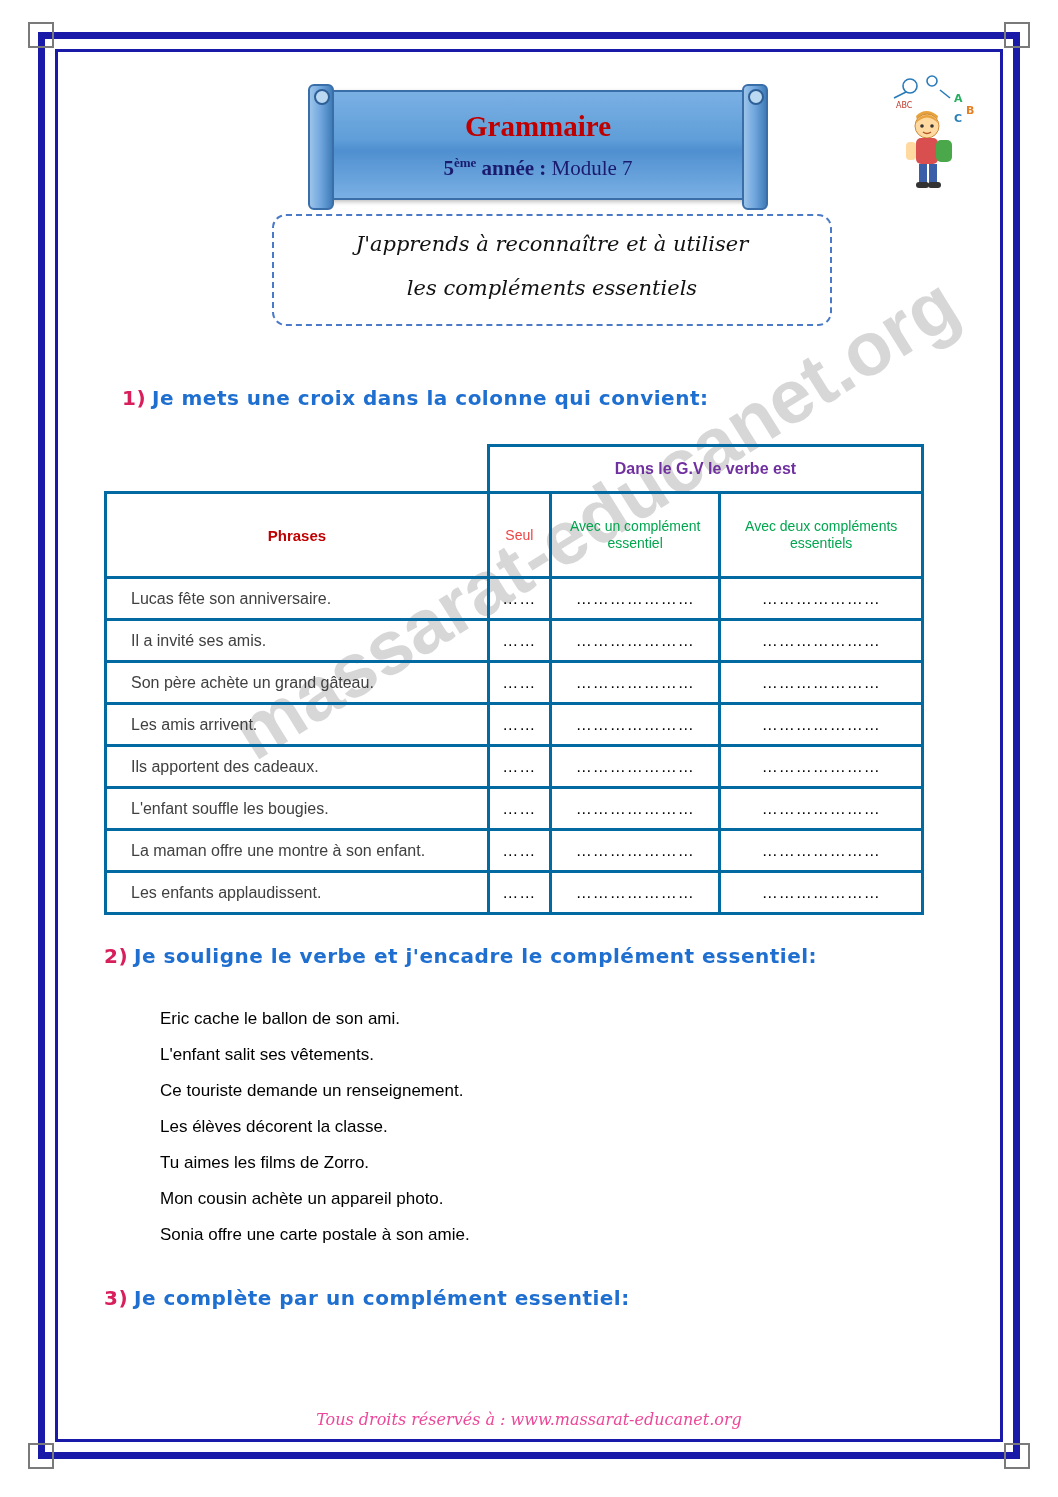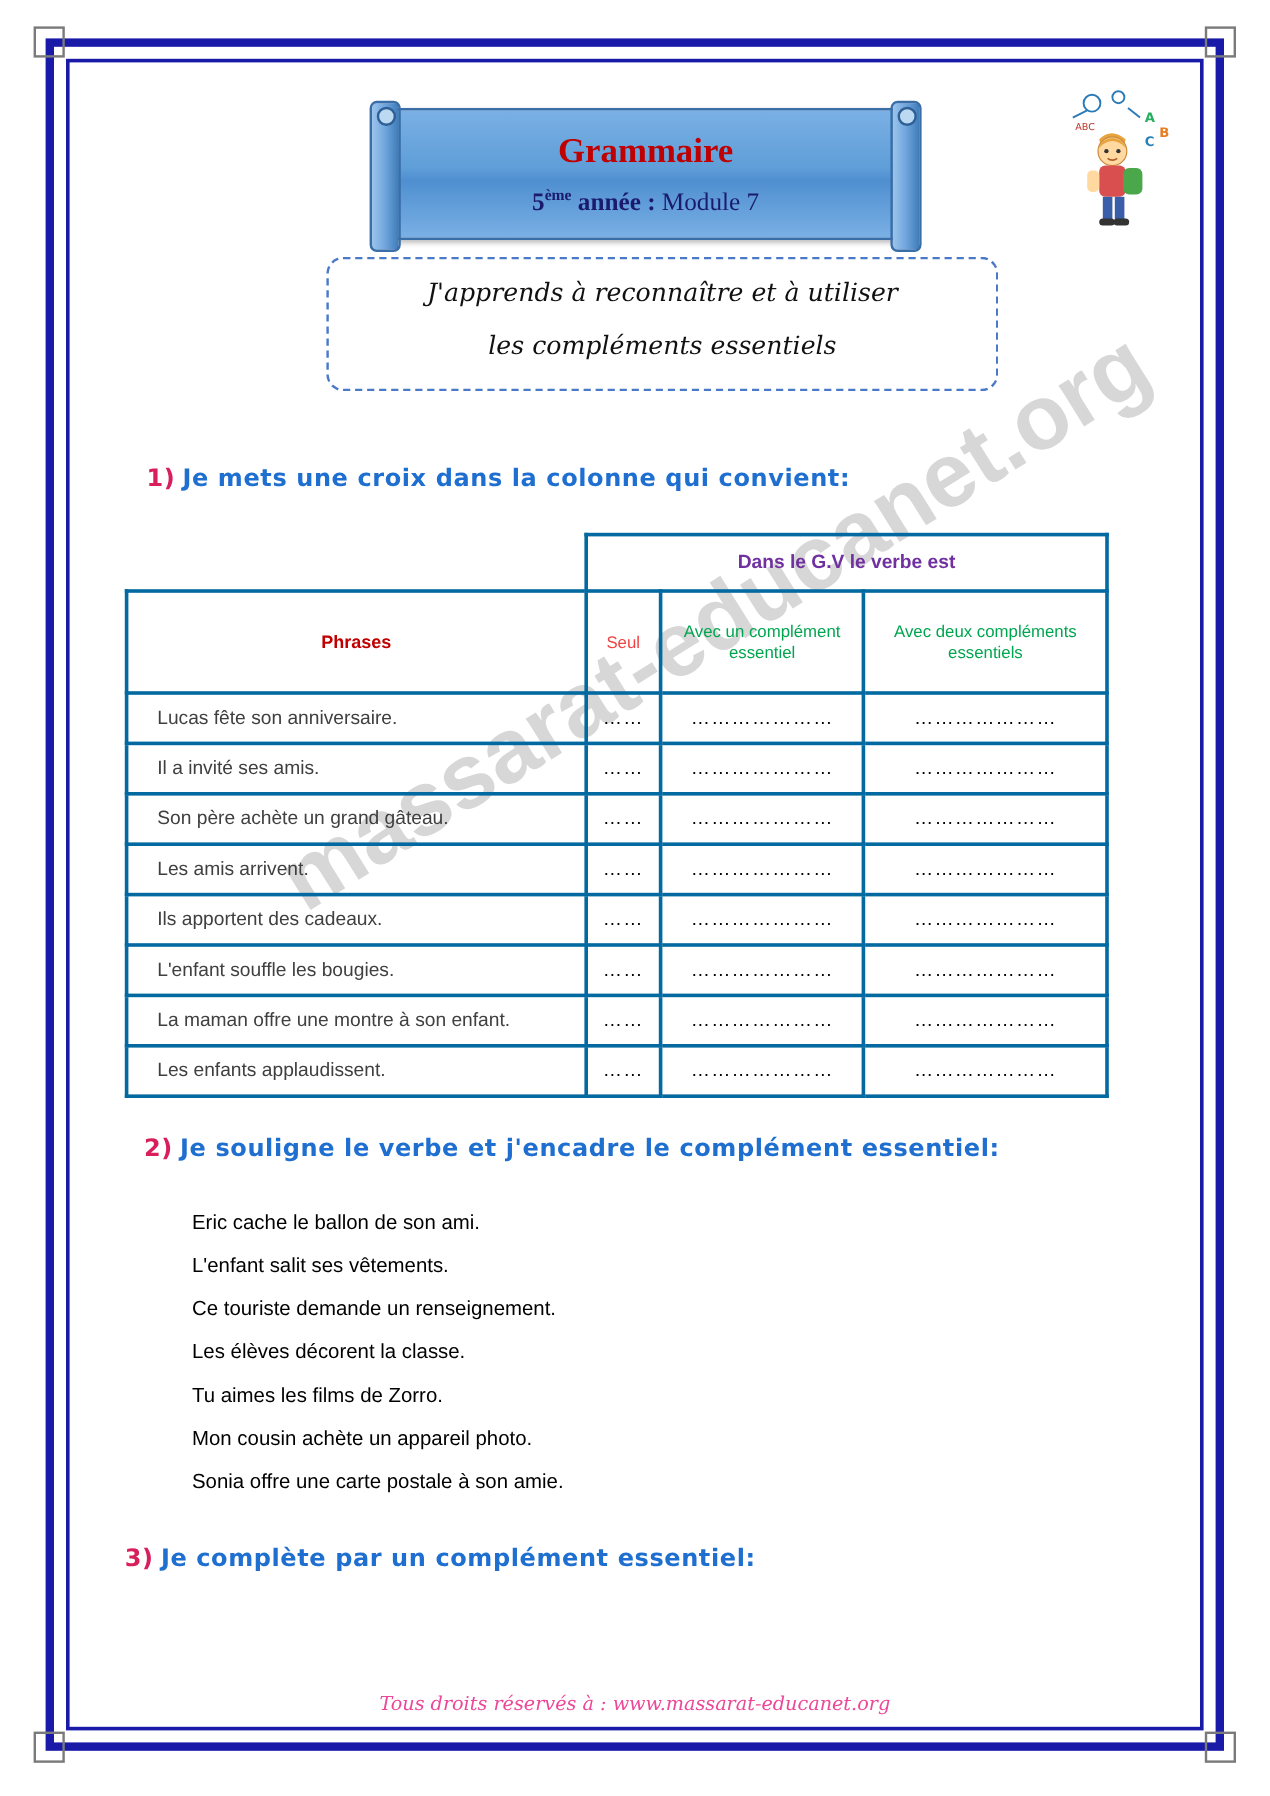--- a/index.html
+++ b/index.html
@@ -378,21 +378,21 @@
     </tr>
     <tr>
       <td class="phrase-cell">Les enfants applaudissent.</td>
       <td class="dots">……</td>
       <td class="dots">…………………</td>
       <td class="dots">…………………</td>
     </tr>
   </tbody>
     </table>
 
-  <div class="ex-head" style="left:60px; top:890px;">
+  <div class="ex-head" style="left:44px; top:890px;">
     <span class="num">2)</span><span>Je souligne le verbe et j'encadre le complément essentiel:</span>
   </div>
 
   <div class="sent-list">
     <div>Eric cache le ballon de son ami.</div>
     <div>L'enfant salit ses vêtements.</div>
     <div>Ce touriste demande un renseignement.</div>
     <div>Les élèves décorent la classe.</div>
     <div>Tu aimes les films de Zorro.</div>
     <div>Mon cousin achète un appareil photo.</div>

